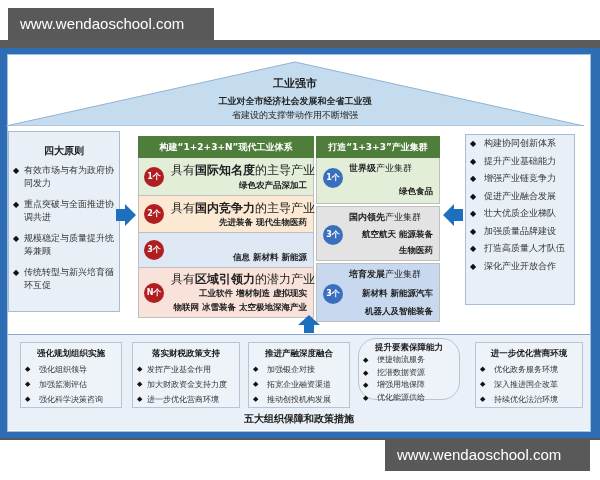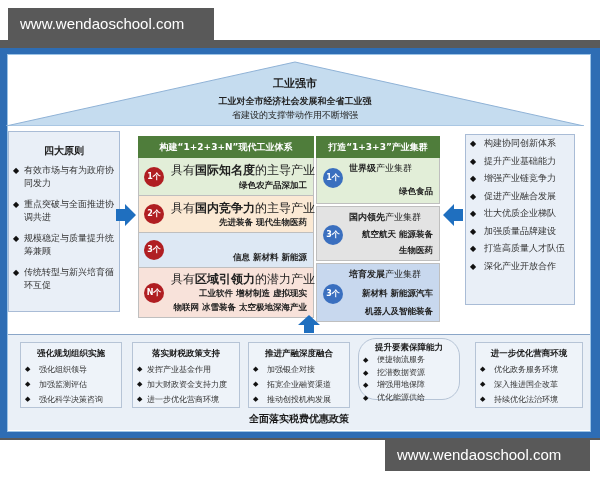--- a/index.html
+++ b/index.html
@@ -211,17 +211,17 @@
 
   <div class="bbox" style="left:467px; width:108px;">
     <div class="bbox-title">进一步优化营商环境</div>
     <ul>
       <li><span class="bullet">◆</span><span>优化政务服务环境</span></li>
       <li><span class="bullet">◆</span><span>深入推进国企改革</span></li>
       <li><span class="bullet">◆</span><span>持续优化法治环境</span></li>
     </ul>
   </div>
 
-  <div class="bottom-label">全面落实税费优惠政策</div>
+  <div class="bottom-label">五大组织保障和政策措施</div>
 </div>
 
 <div class="wm wm-top">www.wendaoschool.com</div>
 <div class="wm wm-bottom">www.wendaoschool.com</div>
 
 </body></html>

